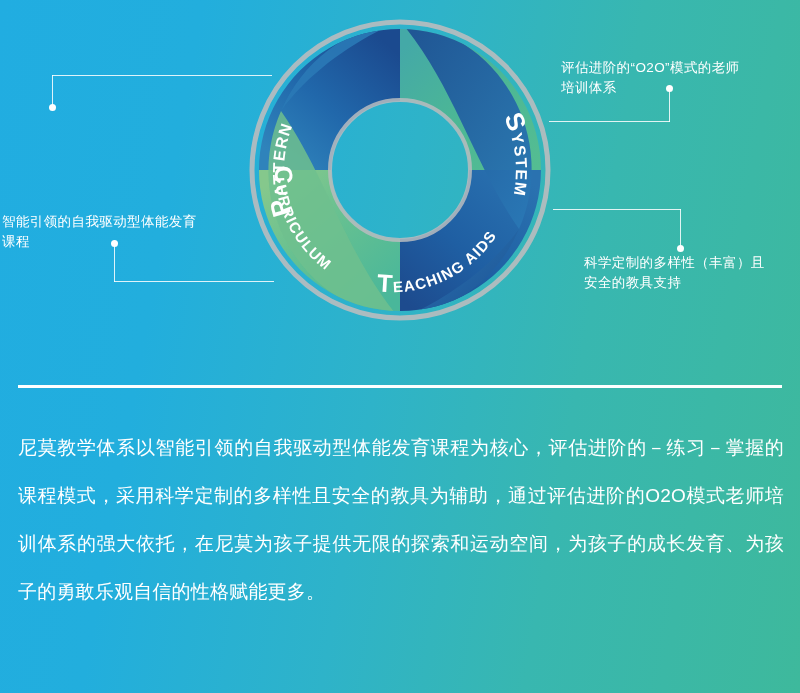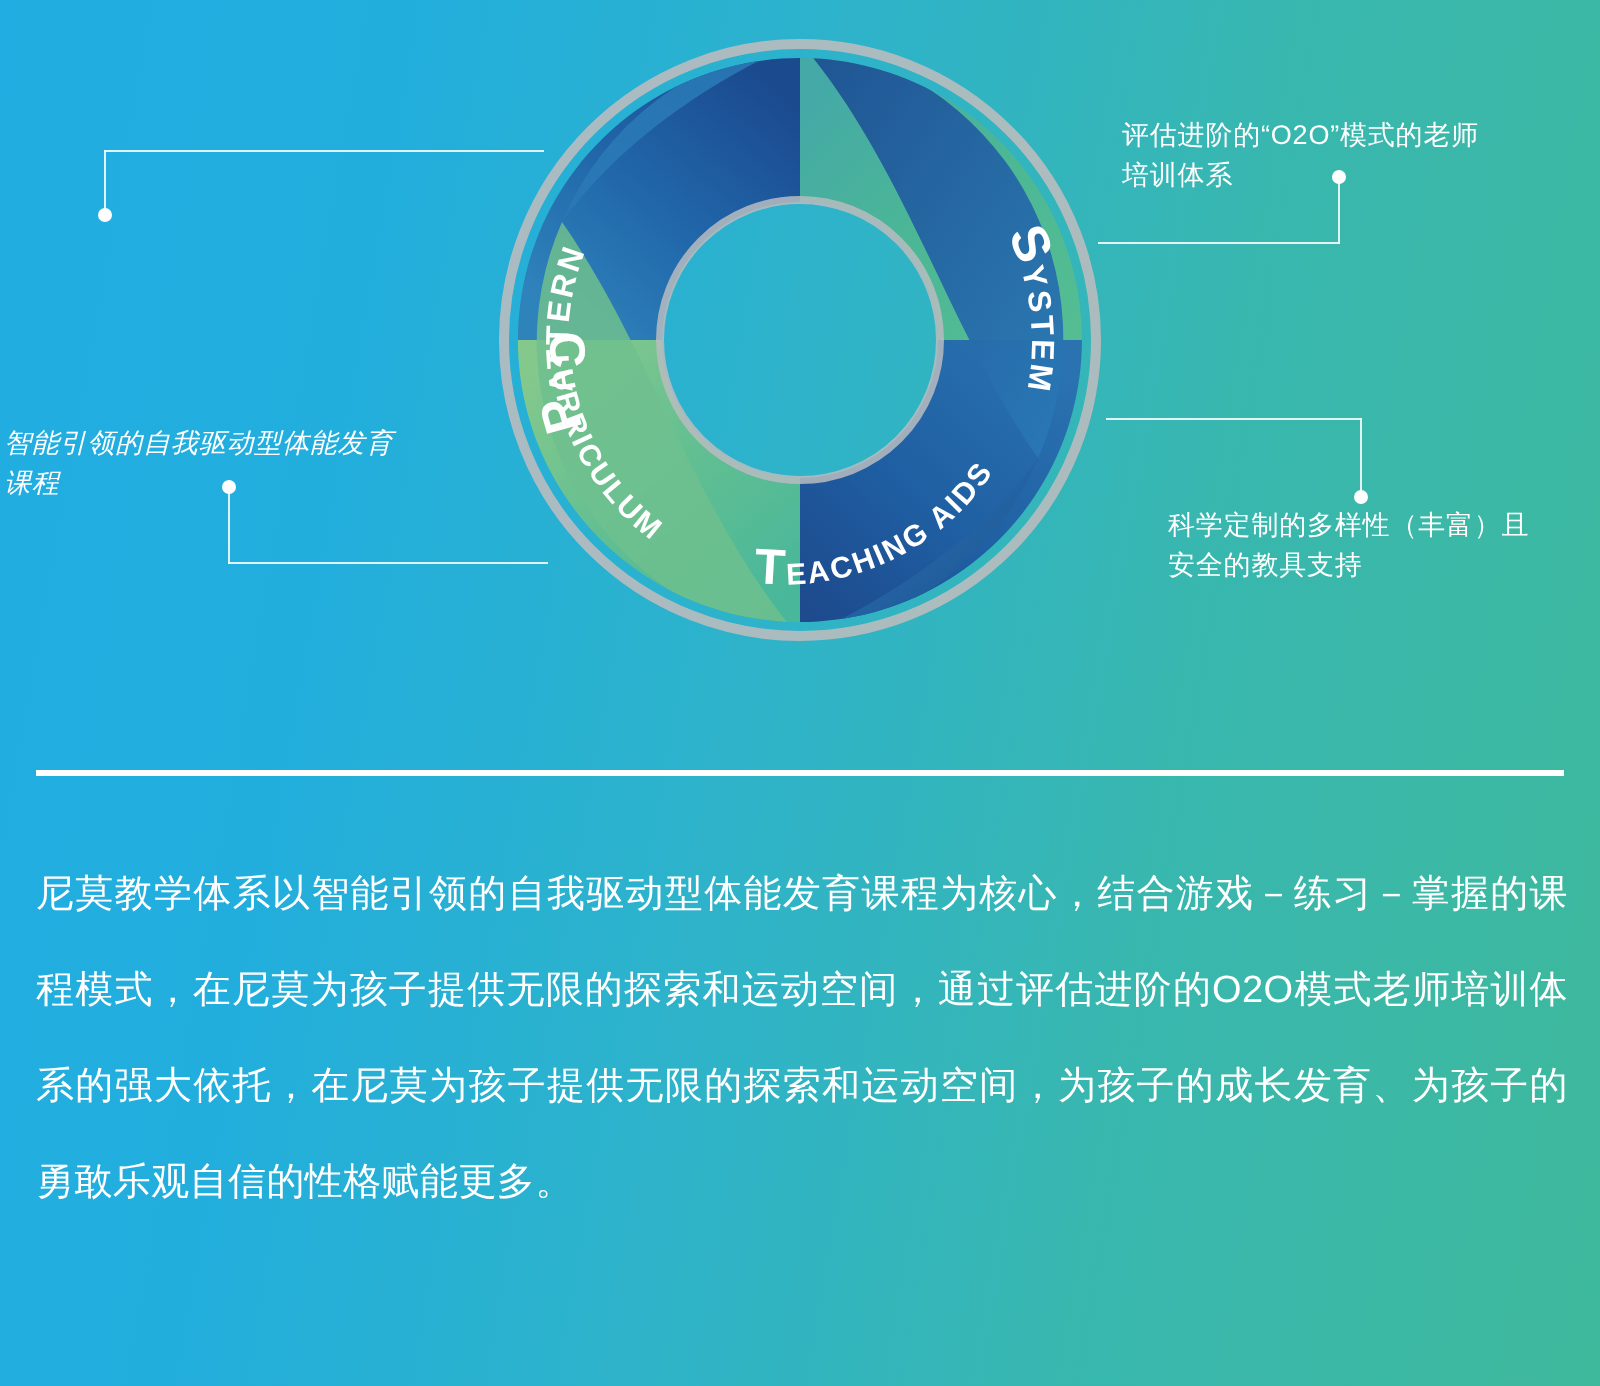--- a/index.html
+++ b/index.html
@@ -29,21 +29,21 @@
   
   .callout-text {
     position: absolute;
     font-size: 13.5px;
     line-height: 20px;
     color: #ffffff;
     letter-spacing: .4px;
     white-space: pre-line;
   }
   #callout-text-pattern    { left: 2px;   top: 113px; width: 250px; }
-  #callout-text-curriculum { left: 2px;   top: 212px; width: 250px; font-style: italic; }
+  #callout-text-curriculum { left: 2px;   top: 212px; width: 250px; }
   #callout-text-system     { left: 561px; top: 58px;  width: 245px; }
   #callout-text-aids       { left: 584px; top: 253px; width: 230px; }
 
   .leader { position: absolute; }
   .leader-h, .leader-v {
     position: absolute;
     background: rgba(255,255,255,.85);
   }
   .leader-h { height: 1px; }
   .leader-v { width: 1px; }
@@ -190,13 +190,13 @@
     <div class="leader-h" style="left:553px; top:209px; width:128px;"></div>
     <div class="leader-v" style="left:680px; top:209px; height:39px;"></div>
     <div class="leader-dot" style="left:677px; top:245px;"></div>
   </div>
   <div class="callout-text" id="callout-text-aids">科学定制的多样性（丰富）且
 安全的教具支持</div>
 </div>
 
 <div id="divider"></div>
 
-<p id="summary-paragraph">尼莫教学体系以智能引领的自我驱动型体能发育课程为核心，结合游戏－练习－掌握的课程模式，在尼莫为孩子提供无限的探索和运动空间，通过评估进阶的O2O模式老师培训体系的强大依托，在尼莫为孩子提供无限的探索和运动空间，为孩子的成长发育、为孩子的勇敢乐观自信的性格赋能更多。</p>
+<p id="summary-paragraph">尼莫教学体系以智能引领的自我驱动型体能发育课程为核心，评估进阶的－练习－掌握的课程模式，采用科学定制的多样性且安全的教具为辅助，通过评估进阶的O2O模式老师培训体系的强大依托，在尼莫为孩子提供无限的探索和运动空间，为孩子的成长发育、为孩子的勇敢乐观自信的性格赋能更多。</p>
 
 </body></html>

